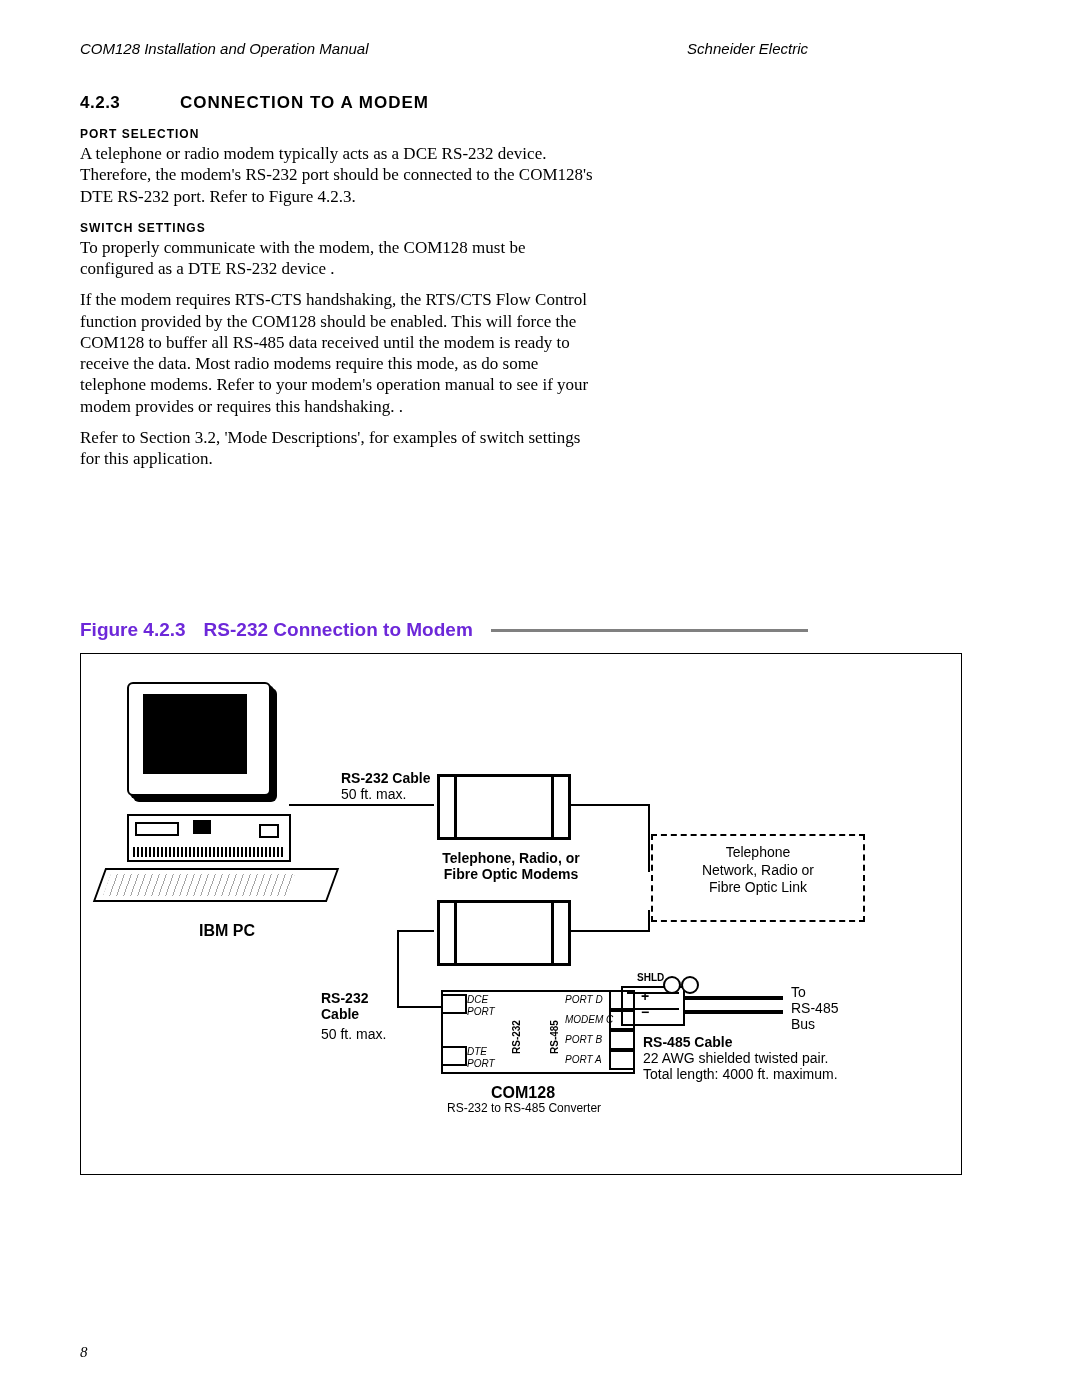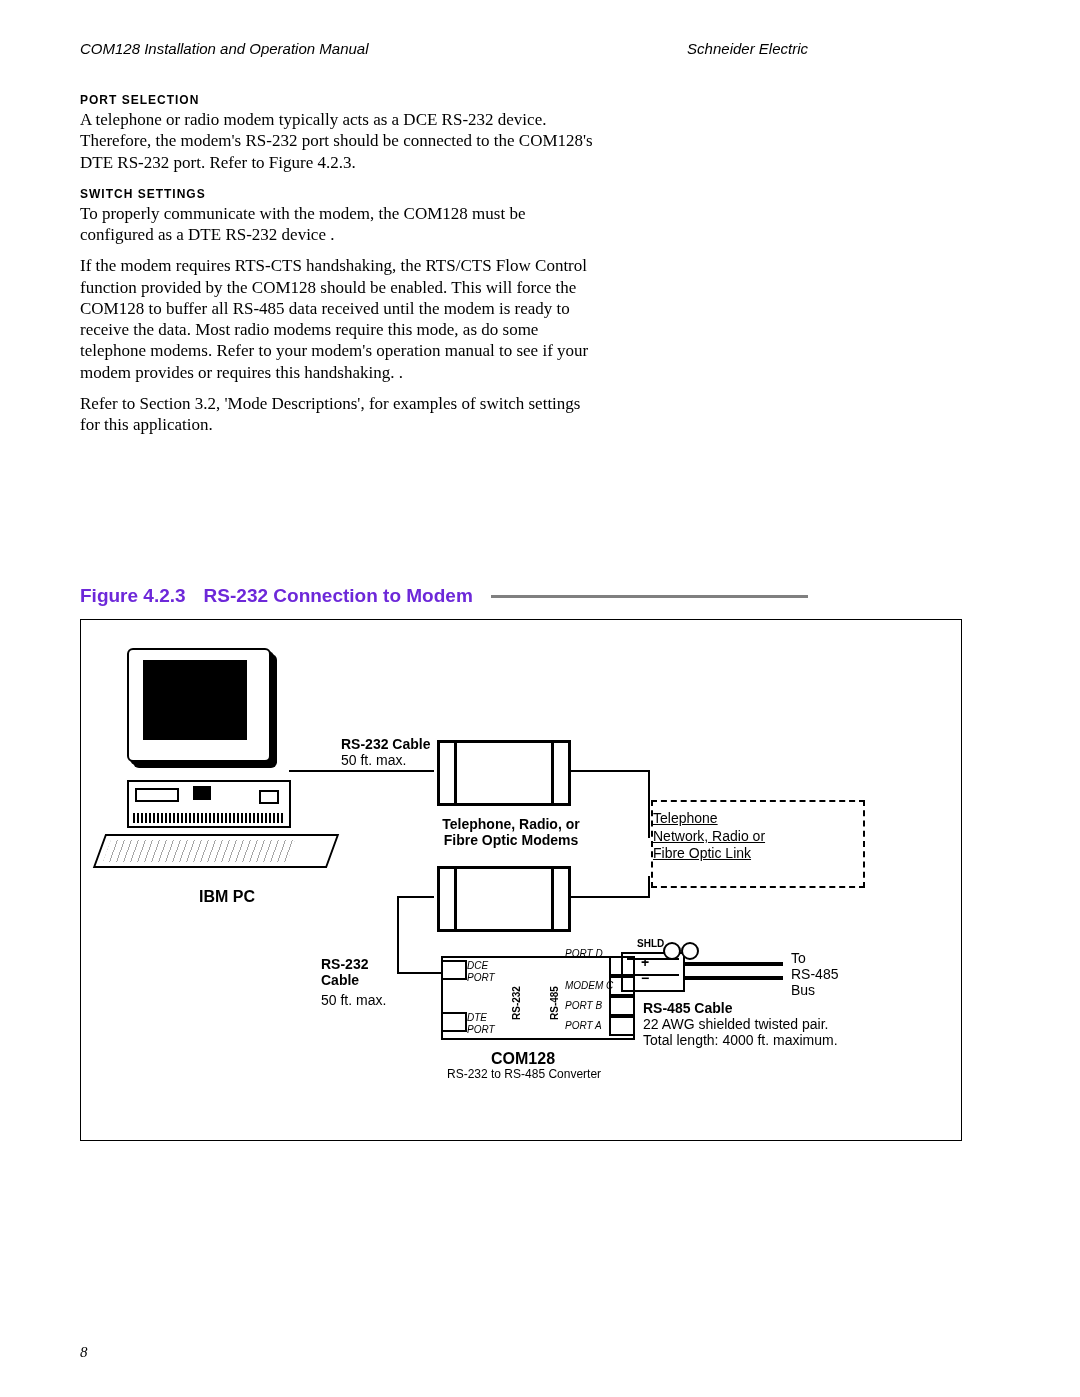--- a/index.html
+++ b/index.html
@@ -175,24 +175,24 @@
     position:absolute;
     width:22px; height:16px;
     border:2px solid #000;
   }
 
   .dashed-box {
     position:absolute;
     left:570px; top:180px;
     width:210px; height:76px;
     border:2px dashed #000;
+    text-align:center;
     padding-top:8px;
     font-size:14px;
     line-height:1.25;
-    text-decoration:underline;
   }
 
   .wire { position:absolute; background:#000; }
   .wire.h { height:2px; }
   .wire.v { width:2px; }
 
   .terminal-box {
     position:absolute;
     left:540px; top:332px;
     width:60px; height:36px;
@@ -216,20 +216,24 @@
 </head>
 <body>
 
 <div class="page">
 
   <div class="hdr">
     <span>COM128  Installation and Operation Manual</span>
     <span>Schneider Electric</span>
   </div>
 
+  <div>
+    <span class="section-num">4.2.3</span>
+    <span class="section-title">CONNECTION TO A MODEM</span>
+  </div>
 
   <div class="content-col">
 
     <div class="subhead">PORT  SELECTION</div>
     <div class="body-text">A telephone or radio modem typically acts as a DCE RS-232 device.  Therefore, the modem's RS-232 port should be connected to the COM128's DTE RS-232 port.  Refer to Figure 4.2.3.</div>
 
     <div class="subhead">SWITCH  SETTINGS</div>
     <div class="body-text">To properly communicate with the modem, the COM128 must be configured as a DTE RS-232 device .</div>
     <div class="body-text">If the modem requires RTS-CTS handshaking, the RTS/CTS Flow Control function provided by the COM128 should be enabled. This will force the COM128 to buffer all RS-485 data received until the modem is ready to receive the data.  Most radio modems require this mode, as do some telephone modems.  Refer to your modem's operation manual to see if your modem provides or requires this handshaking.  .</div>
     <div class="body-text">Refer to Section 3.2, 'Mode Descriptions', for examples of switch settings for this application.</div>
@@ -292,21 +296,21 @@
 
     <div class="port" style="left:360px; top:340px"></div>
     <div class="port" style="left:360px; top:392px"></div>
     <div class="lbl tiny" style="left:386px; top:340px; white-space:pre-line; font-style:italic">DCE
 PORT</div>
     <div class="lbl tiny" style="left:386px; top:392px; white-space:pre-line; font-style:italic">DTE
 PORT</div>
     <div class="vrot" style="left:430px; top:400px">RS-232</div>
     <div class="vrot" style="left:468px; top:400px">RS-485</div>
 
-    <div class="lbl tiny" style="left:484px; top:328px; font-style:italic">PORT D</div>
+    <div class="lbl tiny" style="left:484px; top:340px; font-style:italic">PORT D</div>
     <div class="lbl tiny" style="left:484px; top:360px; font-style:italic">MODEM C</div>
     <div class="lbl tiny" style="left:484px; top:380px; font-style:italic">PORT B</div>
     <div class="lbl tiny" style="left:484px; top:400px; font-style:italic">PORT A</div>
 
     <div class="port" style="left:528px; top:336px"></div>
     <div class="port" style="left:528px; top:356px"></div>
     <div class="port" style="left:528px; top:376px"></div>
     <div class="port" style="left:528px; top:396px"></div>
 
     <div class="lbl small bold" style="left:556px; top:318px; font-size:10px">SHLD</div>

